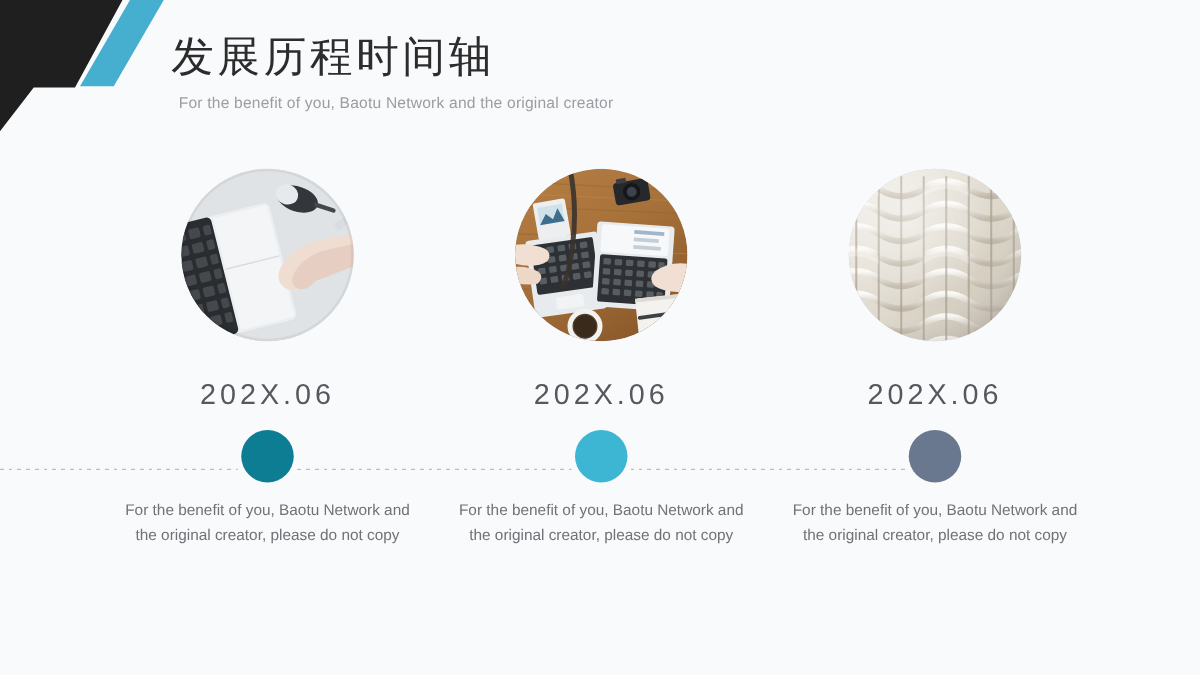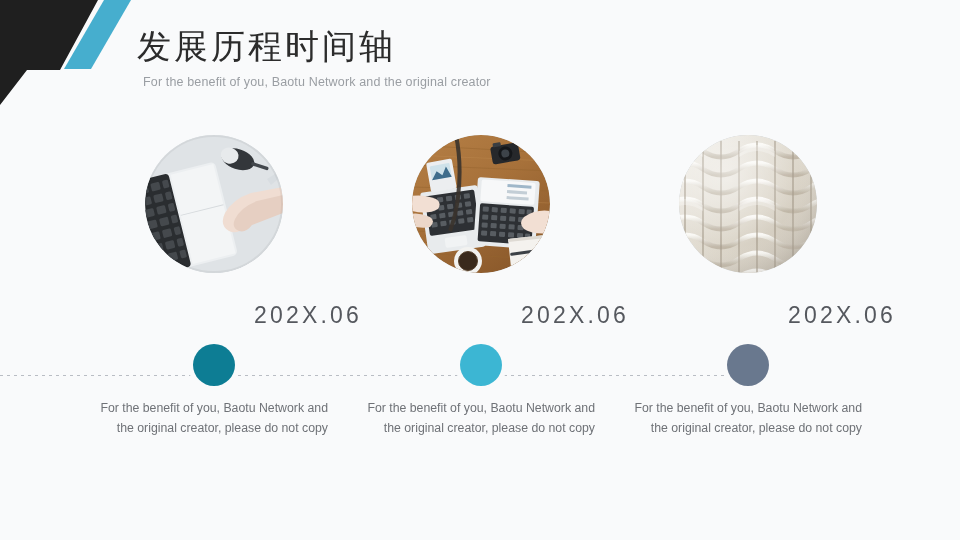--- a/index.html
+++ b/index.html
@@ -41,21 +41,21 @@
 
   
   #timeline-rule {
     position:absolute;
     left:0; top:375px;
     width:748px; height:1px;
     background-image:repeating-linear-gradient(to right,#b9bdc4 0,#b9bdc4 3px,rgba(0,0,0,0) 3px,rgba(0,0,0,0) 7px);
   }
 
   
-  .col { position:absolute; top:135px; width:296px; text-align:right; }
+  .col { position:absolute; top:135px; width:296px; text-align:center; }
   #col-0 { left:66px; }
   #col-1 { left:333px; }
   #col-2 { left:600px; }
 
   .photo {
     width:138px; height:138px;
     border-radius:50%;
     margin:0 auto;
     overflow:hidden;
     position:relative;

